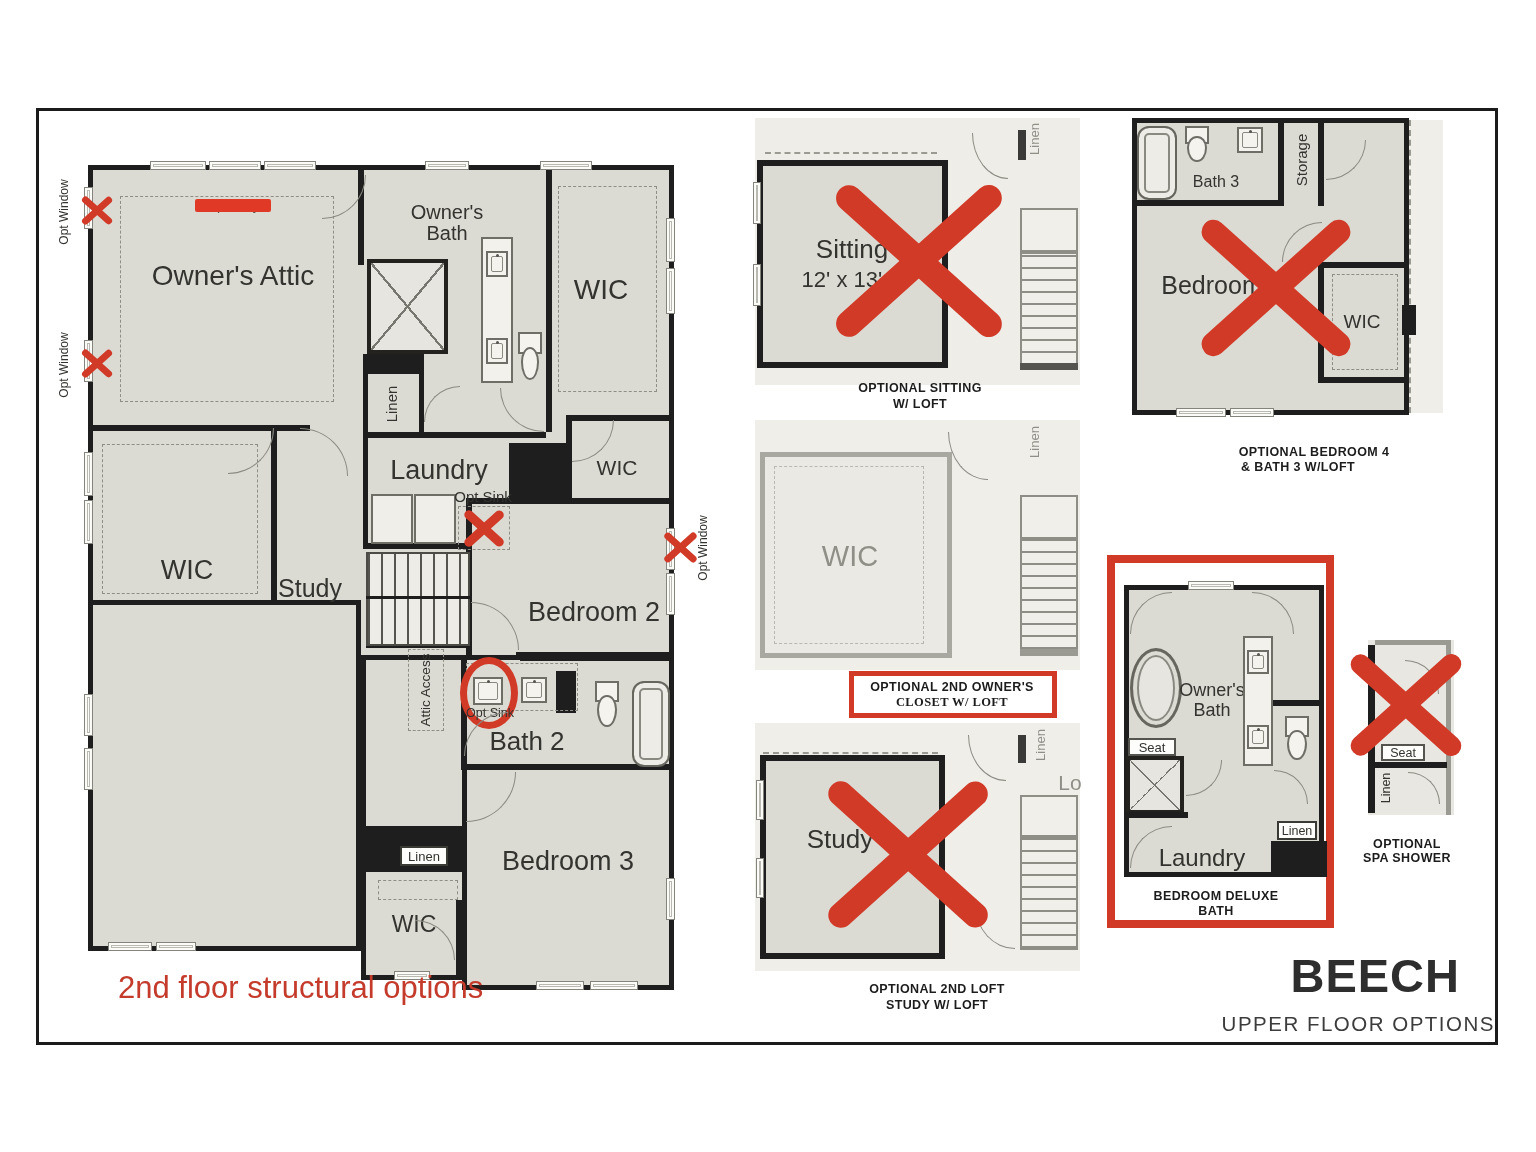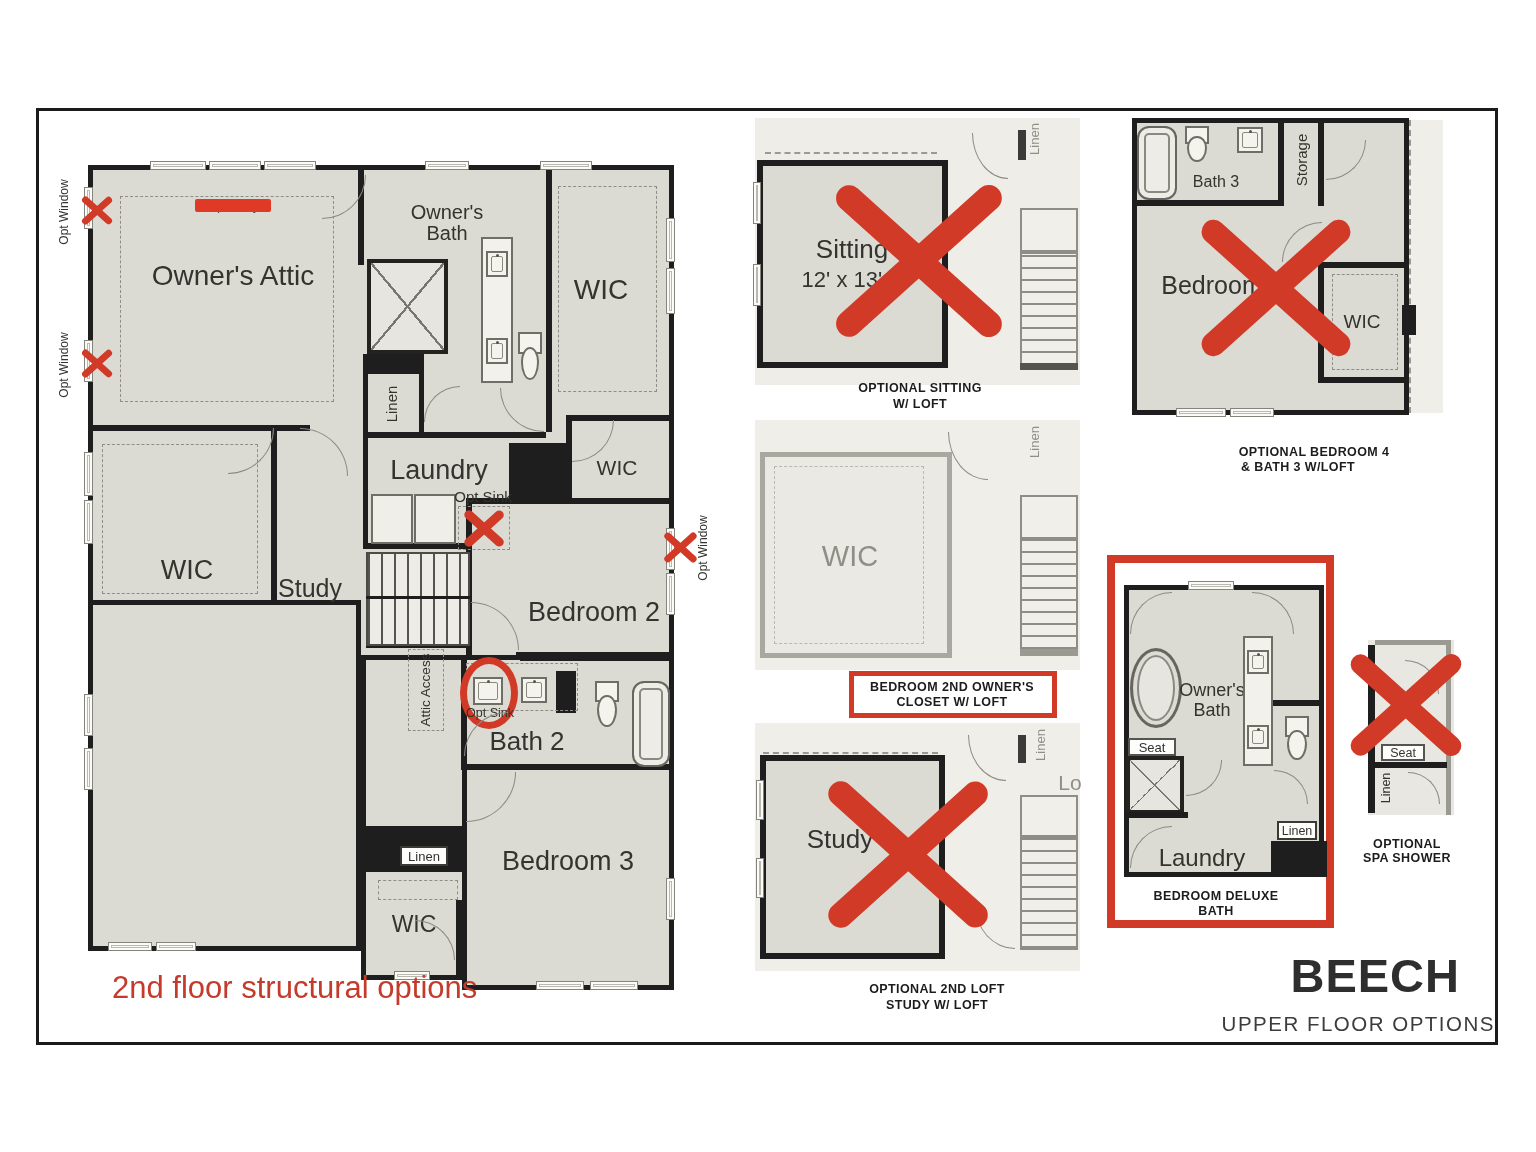--- a/index.html
+++ b/index.html
@@ -221,22 +221,22 @@
     <div class="dsh" style="left:763px;top:452px;width:175px;"></div>
     <div class="dr c" style="left:948px;top:432px;width:40px;height:48px;"></div>
     <div class="lbv" style="left:1034px;top:442px;font-size:13px;color:#8f8f87;">Linen</div>
     <div class="abs" style="left:1020px;top:495px;width:58px;height:44px;border:2px solid #8e8e86;background:#f0efe9;"></div>
     <div class="sth" style="left:1020px;top:539px;width:58px;height:112px;"></div>
     <div class="wg" style="left:1020px;top:649px;width:58px;height:7px;"></div>
     <div class="rmf" style="left:760px;top:452px;width:192px;height:206px;"></div>
     <div class="db" style="left:774px;top:466px;width:150px;height:178px;border-color:#b8b8b0;"></div>
     <div class="lb" style="left:850px;top:556px;font-size:29px;color:#8f8f87;">WIC</div>
     <div class="rb" style="left:849px;top:671px;width:208px;height:47px;"></div>
-    <div class="lb cap" style="left:952px;top:688px;">BEDROOM 2ND OWNER'S</div>
-    <div class="lb cap" style="left:952px;top:703px;">CLOSET W/ LOFT</div>
+    <div class="lb cap" style="left:952px;top:688px;">OPTIONAL 2ND OWNER'S</div>
+    <div class="lb cap" style="left:952px;top:703px;font-family:Liberation Serif, serif;">CLOSET W/ LOFT</div>
   </div>
 
   <div>
     <div class="ctx" style="left:755px;top:723px;width:325px;height:248px;background:#efeee9;"></div>
     <div class="dsh" style="left:763px;top:752px;width:175px;"></div>
     <div class="w" style="left:1018px;top:735px;width:8px;height:28px;background:#3a3a38;"></div>
     <div class="dr c" style="left:968px;top:735px;width:38px;height:46px;"></div>
     <div class="lbv" style="left:1040px;top:745px;font-size:13px;color:#8f8f87;">Linen</div>
     <div class="lb" style="left:1070px;top:783px;font-size:21px;color:#8f8f87;">Lo</div>
     <div class="abs" style="left:1020px;top:795px;width:58px;height:42px;border:2px solid #8e8e86;background:#f0efe9;"></div>
@@ -319,19 +319,19 @@
       <span class="abs" style="left:0;right:0;top:0;font-size:12.5px;">Seat</span>
     </div>
     <div class="w" style="left:1375px;top:762px;width:72px;height:6px;"></div>
     <div class="lbv" style="left:1386px;top:788px;font-size:12.5px;">Linen</div>
     <div class="dr b" style="left:1408px;top:772px;width:32px;height:32px;"></div>
     <div class="rx" style="left:1347px;top:647px;width:118px;height:116px;--t:20px;"></div>
     <div class="lb cap" style="left:1407px;top:845px;">OPTIONAL</div>
     <div class="lb cap" style="left:1407px;top:859px;">SPA SHOWER</div>
   </div>
 
-  <div class="abs" style="left:112px;top:970px;font-size:31px;color:#c43b2b;white-space:nowrap;">2nd floor structural options</div>
+  <div class="abs" style="left:118px;top:970px;font-size:31px;color:#c43b2b;white-space:nowrap;">2nd floor structural options</div>
 
   <div class="abs" style="left:1150px;top:1012px;width:345px;text-align:right;font-size:20.5px;
               letter-spacing:1.5px;color:#3c3c3c;">UPPER FLOOR OPTIONS</div>
   <div class="abs" style="left:1240px;top:948px;width:220px;text-align:right;font-size:47px;font-weight:bold;
               letter-spacing:1px;color:#2e2e2e;">BEECH</div>
 </div>
 
 </body></html>

